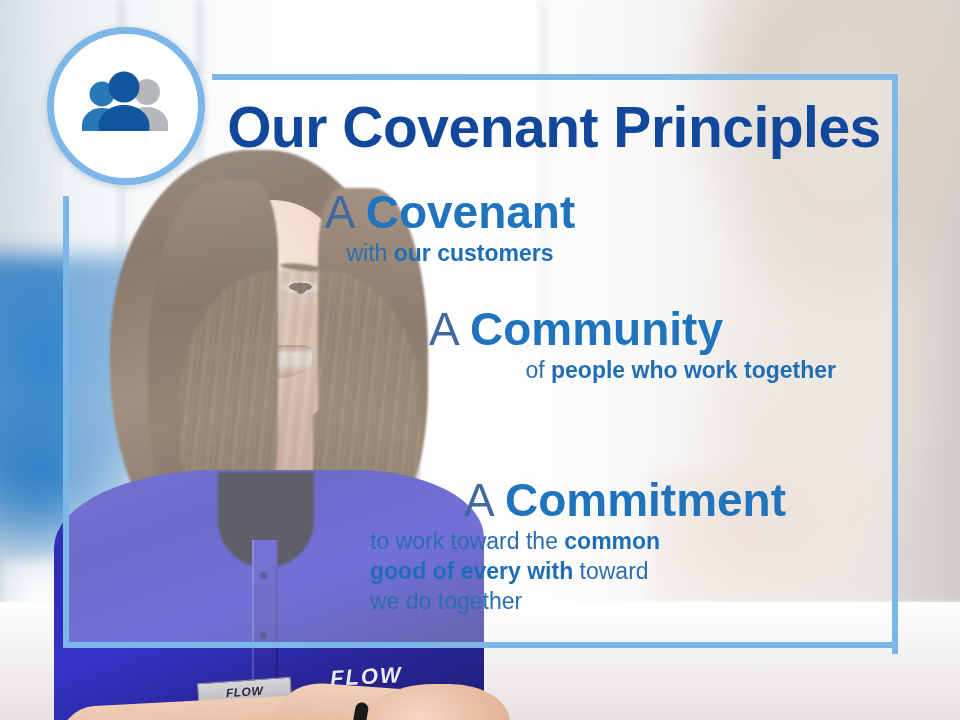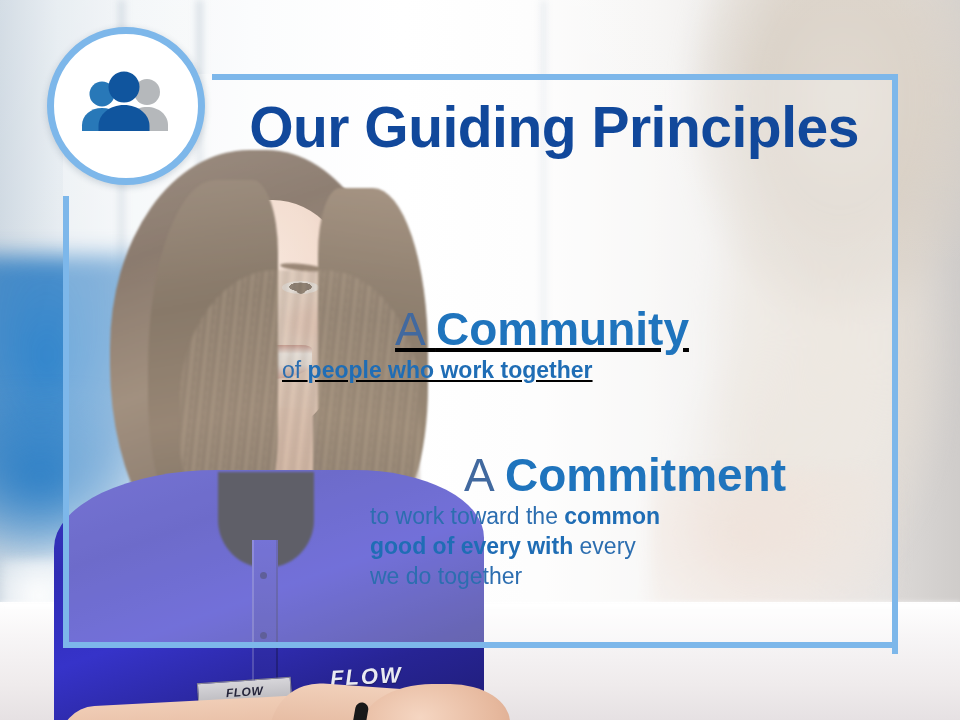--- a/index.html
+++ b/index.html
@@ -190,25 +190,25 @@
     color:#11489b;letter-spacing:-.5px;white-space:nowrap;
   }
   .principle{position:absolute;text-align:right;}
   .p-head{font-size:46px;line-height:52px;color:#2a77bd;white-space:nowrap;}
   .p-head .light{font-weight:normal;color:#41699f;}
   .p-head .bold{font-weight:bold;color:#1f74bd;}
   .p-sub{font-size:23px;line-height:30px;color:#2c6eb0;font-weight:normal;}
   .p-sub b{font-weight:bold;color:#1f6db5;}
 
   #principle-0{left:190px;top:186px;width:520px;text-align:center;}
-  #principle-1{left:282px;top:303px;width:520px;text-align:center;text-decoration:underline;}
-  #principle-2{left:370px;top:449px;width:510px;text-align:center;}
+  #principle-1{left:316px;top:303px;width:520px;text-align:center;}
+  #principle-2{left:370px;top:474px;width:510px;text-align:center;}
 
   #principle-0 .p-sub{text-align:center;}
-  #principle-1 .p-sub{text-align:left;}
+  #principle-1 .p-sub{text-align:right;}
   #principle-2 .p-sub{text-align:left;}
 </style>
 </head>
 <body>
 
 <div id="stage">
 
   <div class="bg">
     <div class="bg-room"></div>
     <div class="mullion" style="left:118px"></div>
@@ -274,30 +274,36 @@
       <path d="M69 38c-12 0-21 8-21 18v6h42v-6c0-10-9-18-21-18z" fill="#b5b8bb"></path>
 
       <circle cx="24" cy="25" r="12.5" fill="#2878b8"></circle>
       <path d="M24 39c-11.5 0-20 7.6-20 17.2V62h40v-5.8C44 46.6 35.5 39 24 39z" fill="#2878b8"></path>
 
       <circle cx="46" cy="18" r="15.5" fill="#10559e"></circle>
       <path d="M46 36c-14.5 0-25.5 9.4-25.5 21V62h51v-5c0-11.6-11-21-25.5-21z" fill="#10559e"></path>
     </svg>
   </div>
 
-  <div class="title">Our Guiding Principles</div>
-
+  <div class="title">Our Covenant Principles</div>
+
+  <div class="principle" id="principle-0">
+    <div class="p-head"><span class="light">A </span><span class="bold">Covenant</span></div>
+    <div class="p-sub">
+        <div><span>with </span><b>our customers</b></div>
+      </div>
+  </div>
   <div class="principle" id="principle-1">
     <div class="p-head"><span class="light">A </span><span class="bold">Community</span></div>
     <div class="p-sub">
         <div><span>of </span><b>people who work together</b></div>
       </div>
   </div>
   <div class="principle" id="principle-2">
     <div class="p-head"><span class="light">A </span><span class="bold">Commitment</span></div>
     <div class="p-sub">
         <div><span>to work toward the </span><b>common</b></div>
-        <div><b>good of every with</b><span> every</span></div>
+        <div><b>good of every with</b><span> toward</span></div>
         <div><span>we do together</span></div>
       </div>
   </div>
 
 </div>
 
 </body></html>

